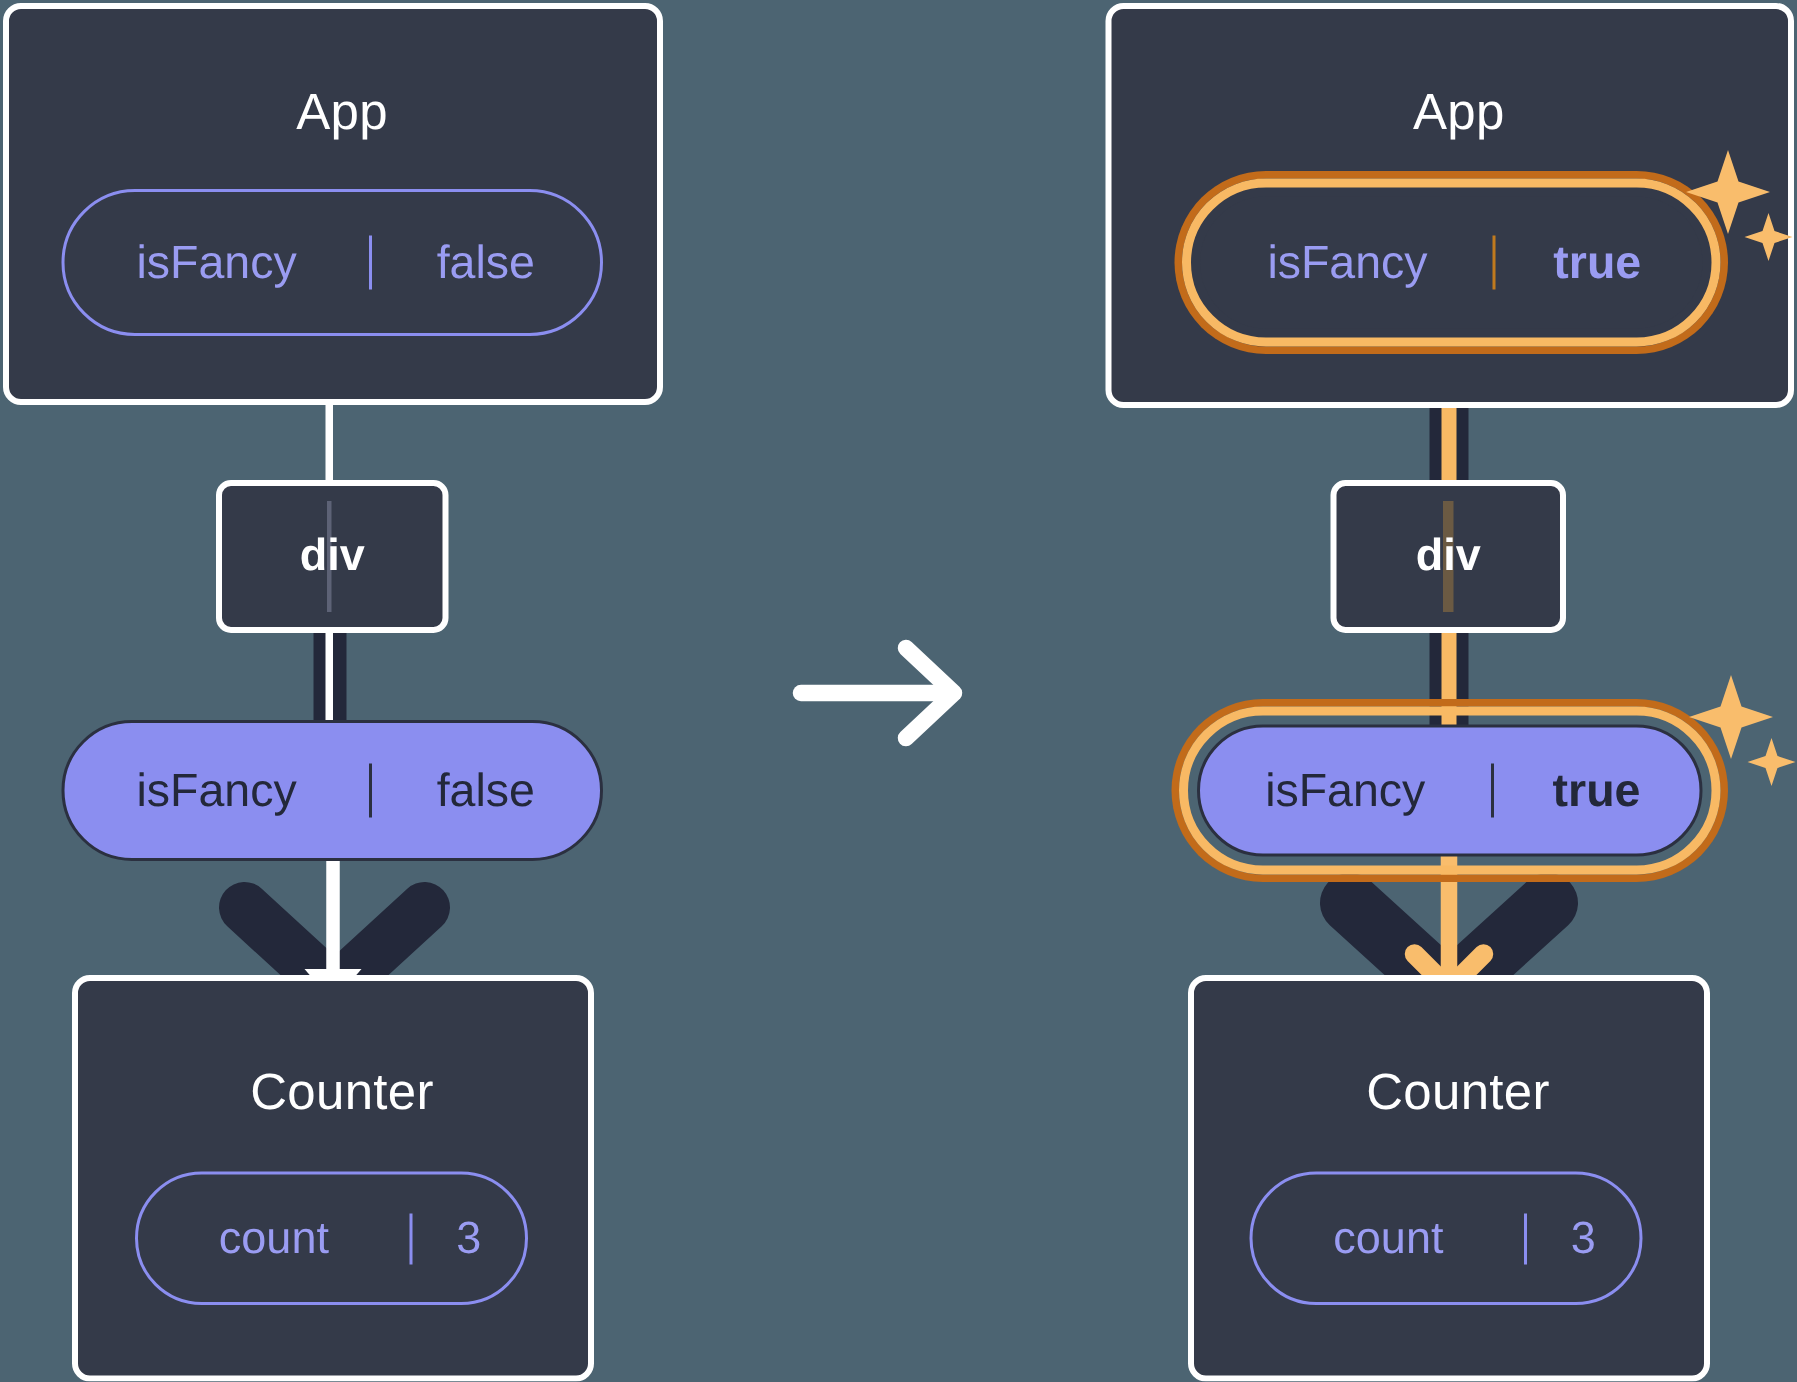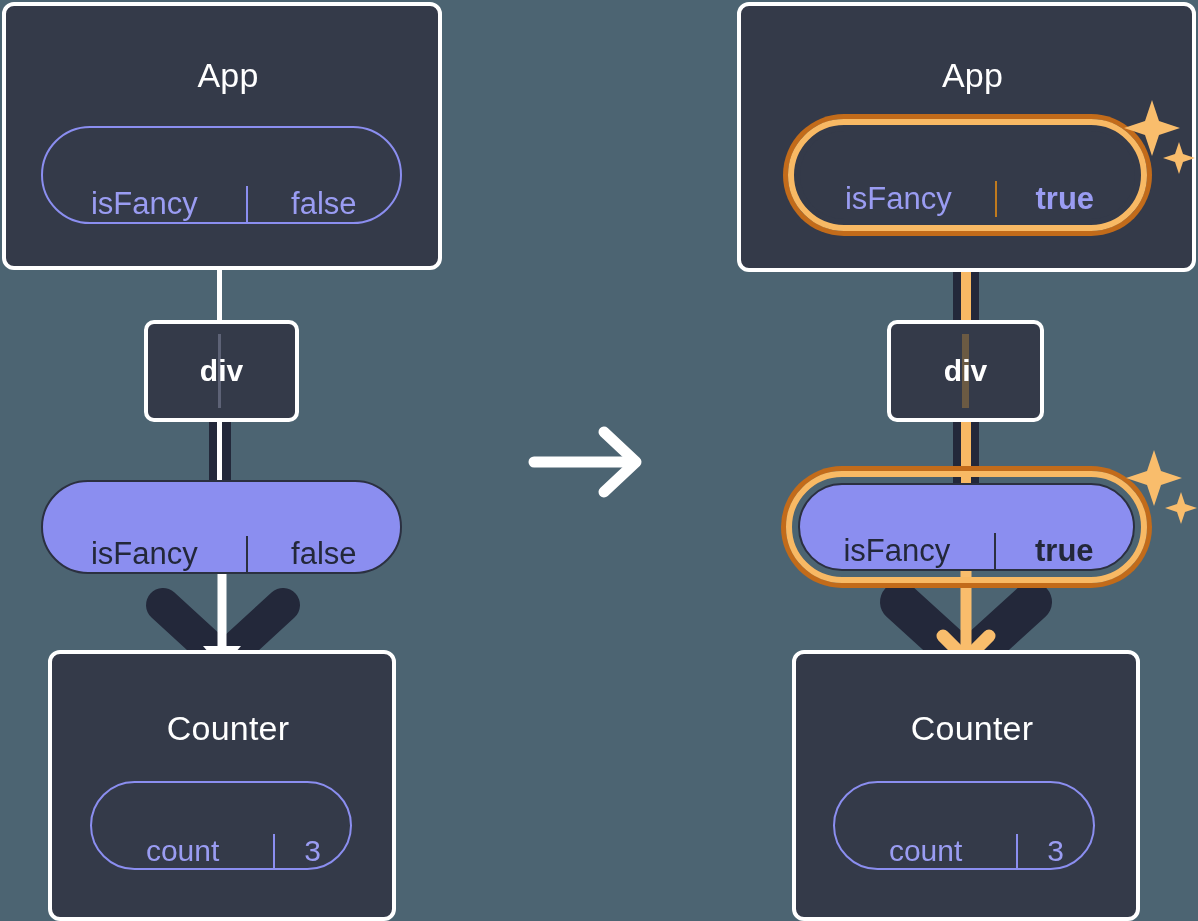--- a/index.html
+++ b/index.html
@@ -37,21 +37,21 @@
     color:#ffffff;
     font-size:30px;
     font-weight:700;
   }
 
   
   .pill{
     position:absolute;
     box-sizing:border-box;
     display:flex;
-    align-items:flex-end;
+    align-items:center;
     border-radius:999px;
     overflow:hidden;
     z-index:8;
   }
   .pill .cell{
     display:flex;align-items:center;justify-content:center;
     font-size:31px;
     box-sizing:border-box;
     white-space:nowrap;
   }

